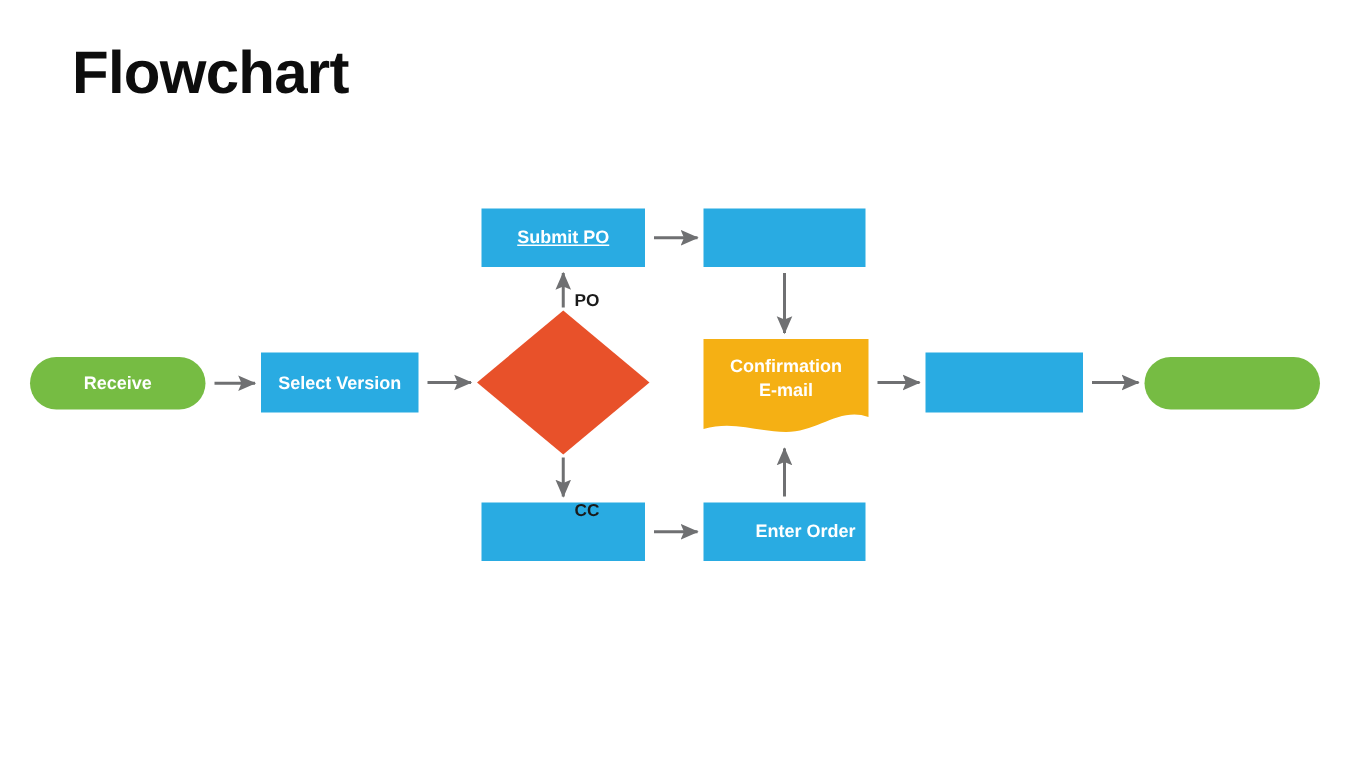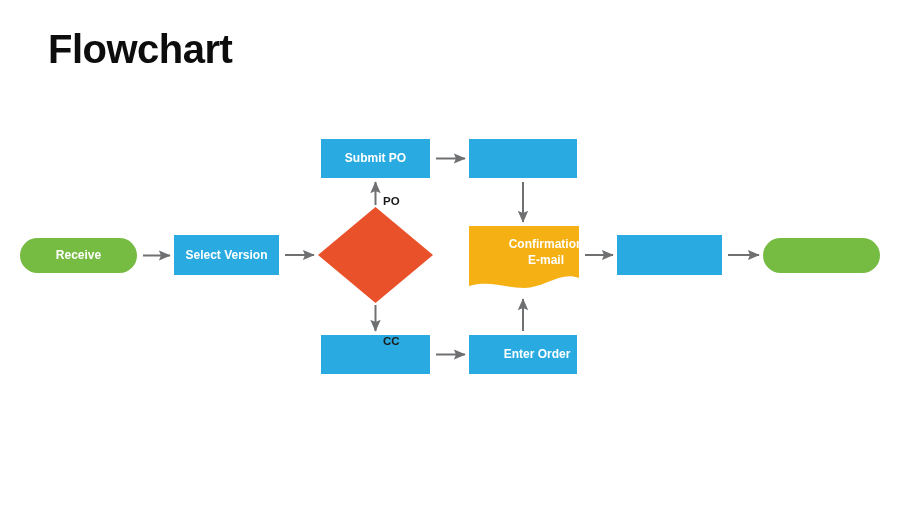--- a/index.html
+++ b/index.html
@@ -108,27 +108,27 @@
       <line x1="585" y1="255" x2="613" y2="255"></line>
       <line x1="728" y1="255" x2="759" y2="255"></line>
     </g>
   </svg>
 
   <div class="node-label" style="left:20px; top:238px; width:117px; height:35px;">Receive</div>
 
   <div class="node-label" style="left:174px; top:235px; width:105px; height:40px;text-align:center;">Select Version</div>
 
 
-  <div class="node-label" style="left:321px; top:139px; width:109px; height:39px;">Submit PO</div>
+  <div class="node-label" style="left:321px; top:139px; width:109px; height:39px;text-decoration:underline;">Submit PO</div>
 
 
 
   <div class="node-label" style="left:491px; top:335px; width:92px; height:39px;">Enter Order</div>
 
-  <div class="node-label" style="left:491px; top:226px; width:110px; height:52px;">Confirmation
+  <div class="node-label" style="left:469px; top:226px; width:110px; height:52px;">Confirmation
 E-mail</div>
 
 
 
   <div class="edge-label" style="left:383px; top:196px;text-align:right;">PO</div>
 
   <div class="edge-label" style="left:383px; top:309px;margin-top:27px;">CC</div>
 
 </div>
 

